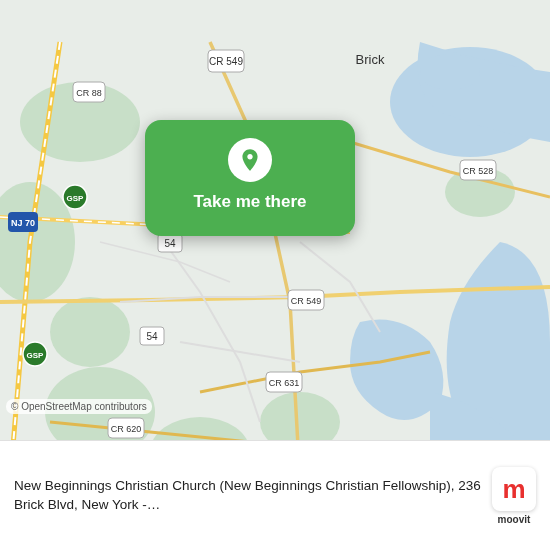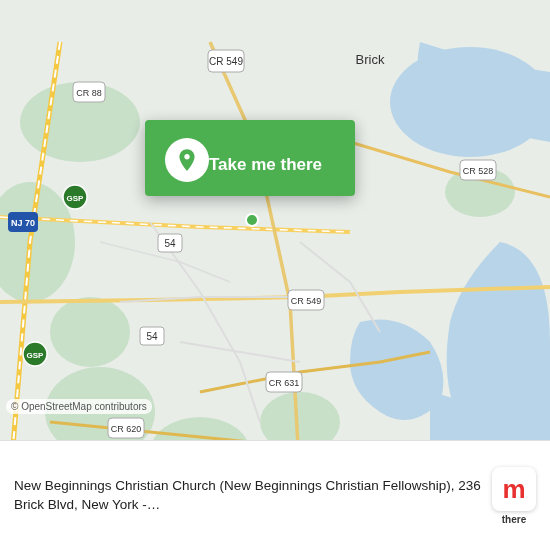--- a/index.html
+++ b/index.html
@@ -38,25 +38,25 @@
       height: 100%;
     }
 
     
     #popup {
       position: absolute;
       top: 120px;
       left: 145px;
       width: 210px;
       background: #4CAF50;
-      border-radius: 4px;
-      display: flex;
-      flex-direction: row;
-      align-items: center;
-      padding: 18px 20px 4px 20px;
+      border-radius: 16px;
+      display: flex;
+      flex-direction: column;
+      align-items: center;
+      padding: 18px 20px 24px 20px;
       box-shadow: 0 4px 15px rgba(0,0,0,0.3);
       cursor: pointer;
     }
 
     #popup-icon {
       width: 44px;
       height: 44px;
       background: white;
       border-radius: 50%;
       display: flex;
@@ -250,15 +250,15 @@
   </div>
   <div id="moovit-logo">
     <div id="moovit-icon-wrap">
 
       <svg width="38" height="38" viewBox="0 0 38 38" xmlns="http://www.w3.org/2000/svg">
         <rect width="38" height="38" rx="6" fill="white"></rect>
 
         <text x="19" y="28" text-anchor="middle" font-size="26" font-weight="bold" fill="#e8302e" font-family="Arial">m</text>
       </svg>
     </div>
-    <div id="moovit-text">there</div>
+    <div id="moovit-text">moovit</div>
   </div>
 </div>
 
 </body></html>

